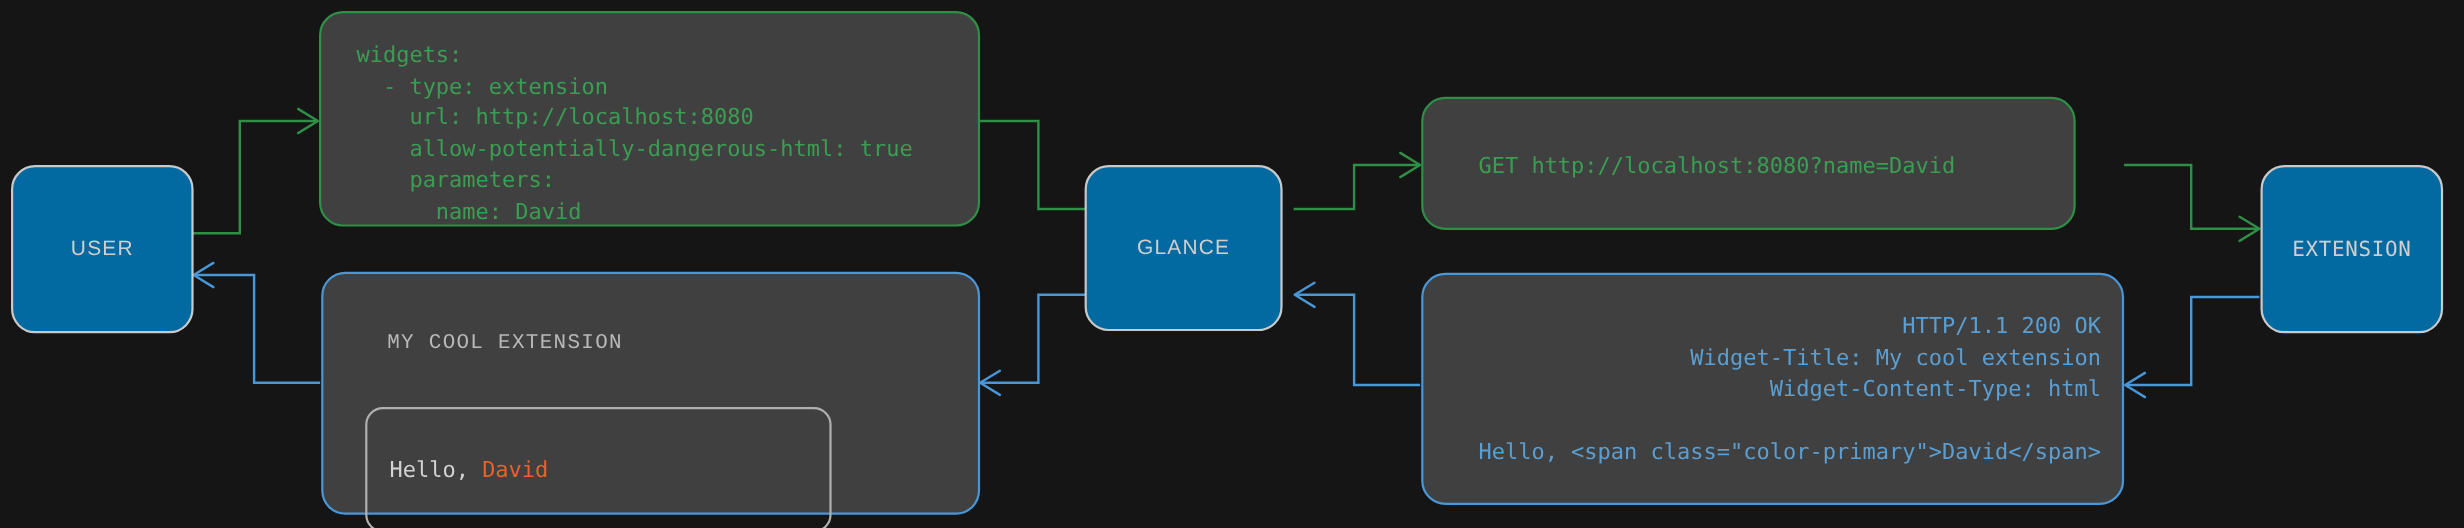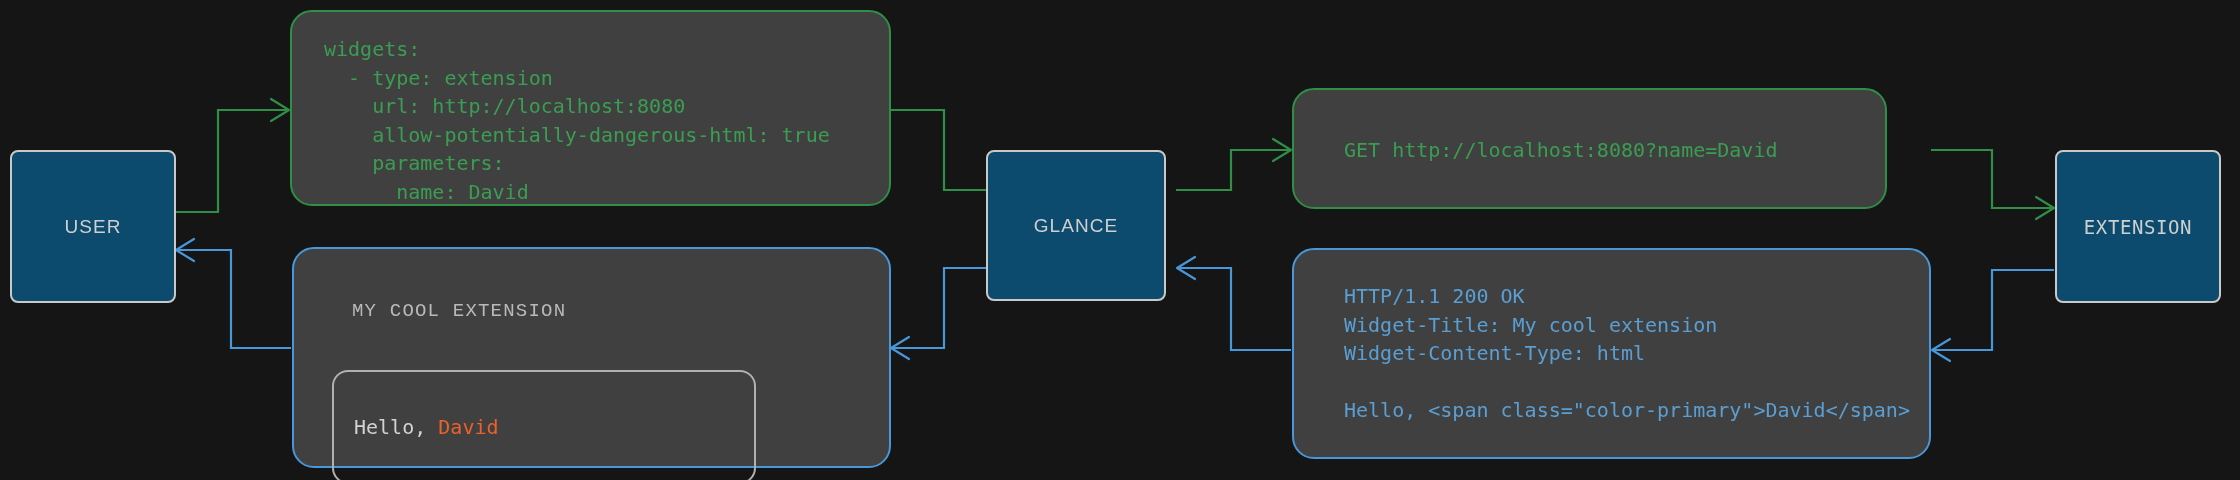--- a/index.html
+++ b/index.html
@@ -18,22 +18,22 @@
   .wire-res{stroke:#4897d8;}
   .head{fill:none;stroke-width:2.2;stroke-linecap:round;stroke-linejoin:round;}
   .head-req{stroke:#2f8f46;}
   .head-res{stroke:#4897d8;}
 
   
   .node{
     position:absolute;
     box-sizing:border-box;
     border:2.2px solid #c9c9c9;
-    border-radius:8px;
-    background:#0c4a6e;
+    border-radius:22px;
+    background:#0369a1;
     display:flex;align-items:center;justify-content:center;
   }
   .node-label{
     color:#cfcfcf;
     font-family:"Liberation Sans", sans-serif;
     font-size:19px;
     letter-spacing:1.1px;
   }
   .node-label.mono{
     font-family:"DejaVu Sans Mono", monospace;
@@ -134,21 +134,21 @@
     allow-potentially-dangerous-html: true
     parameters:
       name: David</div>
   </div>
 
   <div class="panel panel-req" style="left:1292px;top:88px;width:595px;height:121px;text-decoration:underline;">
     <div class="code code-req" style="position:absolute;left:50px;top:46px;">GET http://localhost:8080?name=David</div>
   </div>
 
   <div class="panel panel-res" style="left:1292px;top:248px;width:639px;height:211px;">
-    <div class="code code-res" style="position:absolute;left:50px;top:32px;">HTTP/1.1 200 OK
+    <div class="code code-res" style="position:absolute;left:50px;top:32px;text-align:right;">HTTP/1.1 200 OK
 Widget-Title: My cool extension
 Widget-Content-Type: html
 
 Hello, &lt;span class="color-primary"&gt;David&lt;/span&gt;</div>
   </div>
 
   <div class="panel panel-widget" style="left:292px;top:247px;width:599px;height:221px;">
     <div class="widget-title" style="position:absolute;left:58px;top:51px;">MY COOL EXTENSION</div>
     <div class="widget-body" style="position:absolute;left:38px;top:92px;width:424px;height:114px;">
       <span class="widget-text" style="padding-left:20px;">

